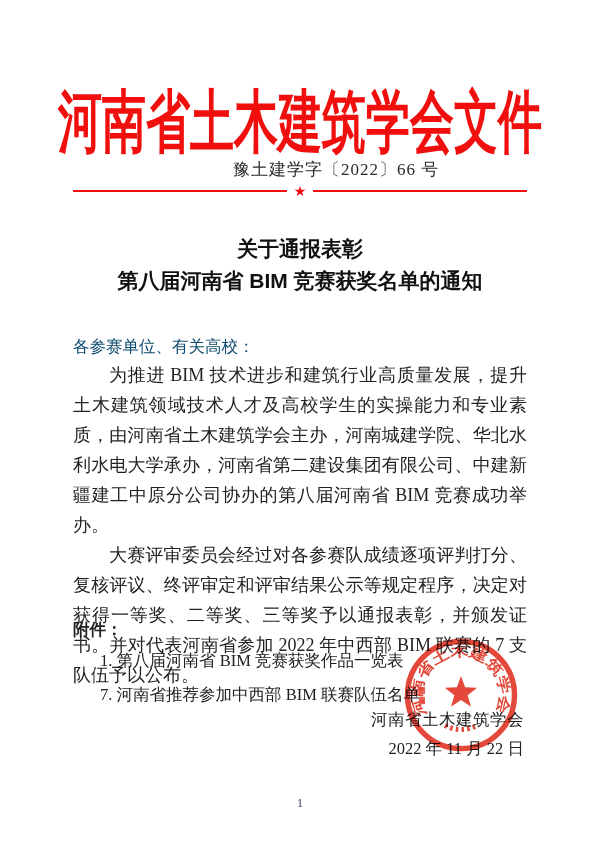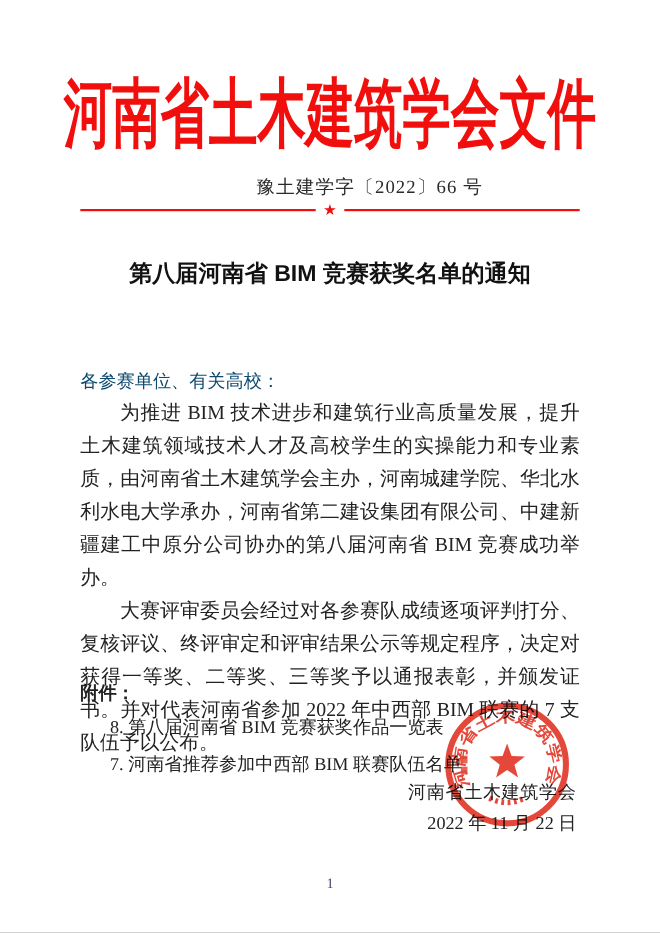--- a/index.html
+++ b/index.html
@@ -4,21 +4,21 @@
 <style>
   html,body{margin:0;padding:0;background:#888;}
   .page{
     position:relative;width:600px;height:848px;background:#ffffff;
     margin:0 auto;overflow:hidden;
     font-family:"Liberation Serif","DejaVu Serif",serif;color:#1e1e1e;
   }
   
   .masthead{
     position:absolute;top:74px;left:0;width:600px;height:78px;
-    display:flex;align-items:flex-start;justify-content:center;
+    display:flex;align-items:flex-end;justify-content:center;
   }
   .masthead span{
     display:inline-block;font-size:44px;font-weight:bold;color:#f00f0d;
     font-family:"Liberation Serif","DejaVu Serif",serif;
     transform:scaleY(1.55);transform-origin:center;white-space:nowrap;letter-spacing:0px;
   }
   .doc-number{
     position:absolute;top:158px;left:0;width:600px;text-align:center;
     font-size:17px;color:#2a2a2a;letter-spacing:1px;padding-left:36px;
   }
@@ -84,32 +84,33 @@
 
   <div class="doc-number">豫土建学字〔2022〕66 号</div>
 
   <div class="red-rule">
     <div class="seg"></div>
     <div class="star">★</div>
     <div class="seg"></div>
   </div>
 
   <div class="notice-title">
+    <div>关于通报表彰</div>
     <div>第八届河南省 BIM 竞赛获奖名单的通知</div>
   </div>
 
   <div class="salutation">各参赛单位、有关高校：</div>
 
   <div class="body-text">
     <p>为推进 BIM 技术进步和建筑行业高质量发展，提升土木建筑领域技术人才及高校学生的实操能力和专业素质，由河南省土木建筑学会主办，河南城建学院、华北水利水电大学承办，河南省第二建设集团有限公司、中建新疆建工中原分公司协办的第八届河南省 BIM 竞赛成功举办。</p>
     <p>大赛评审委员会经过对各参赛队成绩逐项评判打分、复核评议、终评审定和评审结果公示等规定程序，决定对获得一等奖、二等奖、三等奖予以通报表彰，并颁发证书。并对代表河南省参加 2022 年中西部 BIM 联赛的 7 支队伍予以公布。</p>
   </div>
 
   <div class="attach-label">附件：</div>
-  <div class="attach-item i1">8. 第八届河南省 BIM 竞赛获奖作品一览表</div>
+  <div class="attach-item i1">1. 第八届河南省 BIM 竞赛获奖作品一览表</div>
   <div class="attach-item i2">7. 河南省推荐参加中西部 BIM 联赛队伍名单</div>
 
   <div class="signature">河南省土木建筑学会</div>
   <div class="sign-date">2022 年 11 月 22 日</div>
 
   <svg class="seal" viewBox="-75 -75 150 150" aria-hidden="true">
 
     <circle cx="0" cy="0" r="53.5" fill="none" stroke="#e23a2b" stroke-width="5.5"></circle>
 
     <defs>

